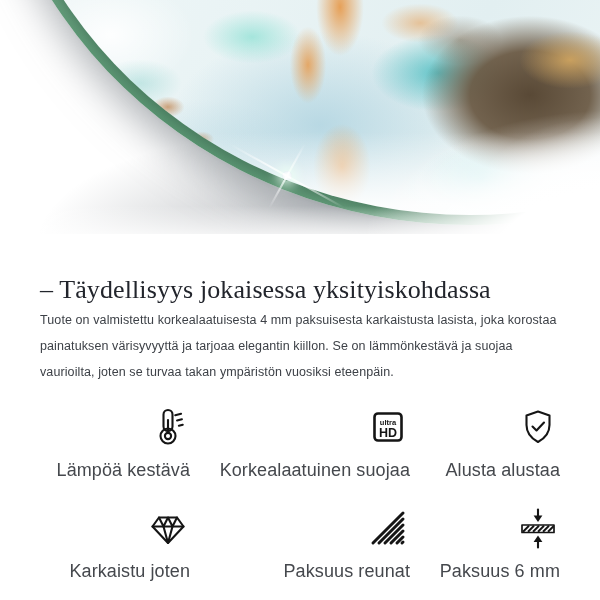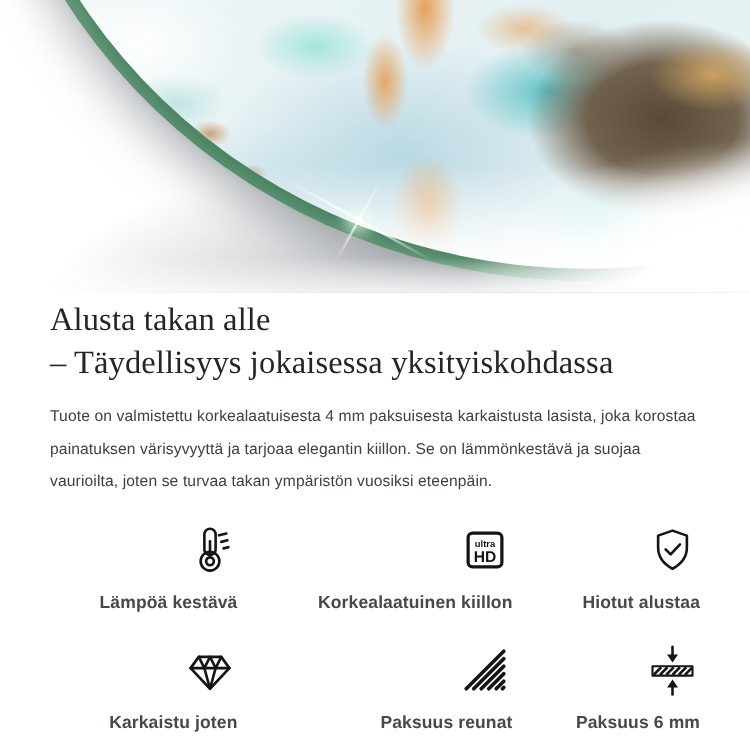--- a/index.html
+++ b/index.html
@@ -83,62 +83,62 @@
   h1.title {
     margin-top:5px;
     font-family:"Liberation Serif", "DejaVu Serif", serif;
     font-weight:400;
     font-size:26px;
     line-height:34px;
     color:#22252c;
     letter-spacing:0.1px;
   }
   p.desc {
-    margin-top:13px;
+    margin-top:0;
     font-size:12.5px;
     line-height:26px;
     color:#3d4147;
     letter-spacing:0.1px;
   }
 
   
   .features {
     margin-top:20px;
     display:grid;
     grid-template-columns:150px 1fr 150px;
     row-gap:25px;
   }
   .feature {
     display:flex; flex-direction:column; align-items:flex-end;
     gap:11px;
   }
   .feature .icon-box { width:44px; height:44px; display:flex; align-items:center; justify-content:center; }
   .feature .label {
-    font-size:14px; color:#45484d; letter-spacing:0.1px; white-space:nowrap;font-weight:bold;
+    font-size:18px; color:#45484d; letter-spacing:0.1px; white-space:nowrap;
   }
   svg.fi { stroke:#151515; fill:none; stroke-width:2.1; stroke-linecap:round; stroke-linejoin:round; }
   svg.fi text { stroke:none; fill:#151515; font-family:"Liberation Sans", sans-serif; }
 </style>
 </head>
 <body>
 
 <div class="hero">
   <div class="glass">
     <div class="marble"></div>
   </div>
   <div class="sparkle">
     <div class="ray1"></div>
     <div class="ray2"></div>
     <div class="core"></div>
   </div>
   <div class="hero-fade"></div>
 </div>
 
 <div class="content">
-  <h1 class="title"><span>Alusta takan alle</span><br><span>– Täydellisyys jokaisessa yksityiskohdassa</span></h1>
+  <h1 class="title"><br><span>– Täydellisyys jokaisessa yksityiskohdassa</span></h1>
 
   <p class="desc">Tuote on valmistettu korkealaatuisesta 4 mm paksuisesta karkaistusta lasista, joka korostaa painatuksen värisyvyyttä ja tarjoaa elegantin kiillon. Se on lämmönkestävä ja suojaa vaurioilta, joten se turvaa takan ympäristön vuosiksi eteenpäin.</p>
 
   <div class="features">
 
     <div class="feature">
       <div class="icon-box">
         <svg class="fi" width="44" height="44" viewBox="0 0 44 44">
           <rect x="17.5" y="5" width="9" height="21" rx="4.5"></rect>
           <circle cx="22" cy="31" r="7.5"></circle>
@@ -155,31 +155,31 @@
     </div>
 
     <div class="feature">
       <div class="icon-box">
         <svg class="fi" width="44" height="44" viewBox="0 0 44 44">
           <rect x="8.5" y="8.5" width="27" height="27" rx="3.5" stroke-width="2.6"></rect>
           <text x="22" y="19.5" font-size="7.5" font-weight="600" text-anchor="middle">ultra</text>
           <text x="22" y="31.5" font-size="12.5" font-weight="700" text-anchor="middle">HD</text>
         </svg>
       </div>
-      <div class="label">Korkealaatuinen kiillon</div>
+      <div class="label">Korkealaatuinen suojaa</div>
     </div>
 
     <div class="feature">
       <div class="icon-box">
         <svg class="fi" width="44" height="44" viewBox="0 0 44 44">
           <path d="M22 6.5 L33.5 10.5 V20 C33.5 28.5 28.5 33.5 22 37 C15.5 33.5 10.5 28.5 10.5 20 V10.5 Z"></path>
           <path d="M16.5 21.5 L20.5 25.5 L28 17.5"></path>
         </svg>
       </div>
-      <div class="label">Hiotut alustaa</div>
+      <div class="label">Alusta alustaa</div>
     </div>
 
     <div class="feature">
       <div class="icon-box">
         <svg class="fi" width="44" height="44" viewBox="0 0 44 44">
           <path d="M13 11.5 H31 L37.5 20.5 L22 37 L6.5 20.5 Z"></path>
           <path d="M6.5 20.5 H37.5"></path>
           <path d="M13 11.5 L17.5 20.5 L22 11.5 L26.5 20.5 L31 11.5"></path>
           <path d="M17.5 20.5 L22 37 L26.5 20.5"></path>
         </svg>

